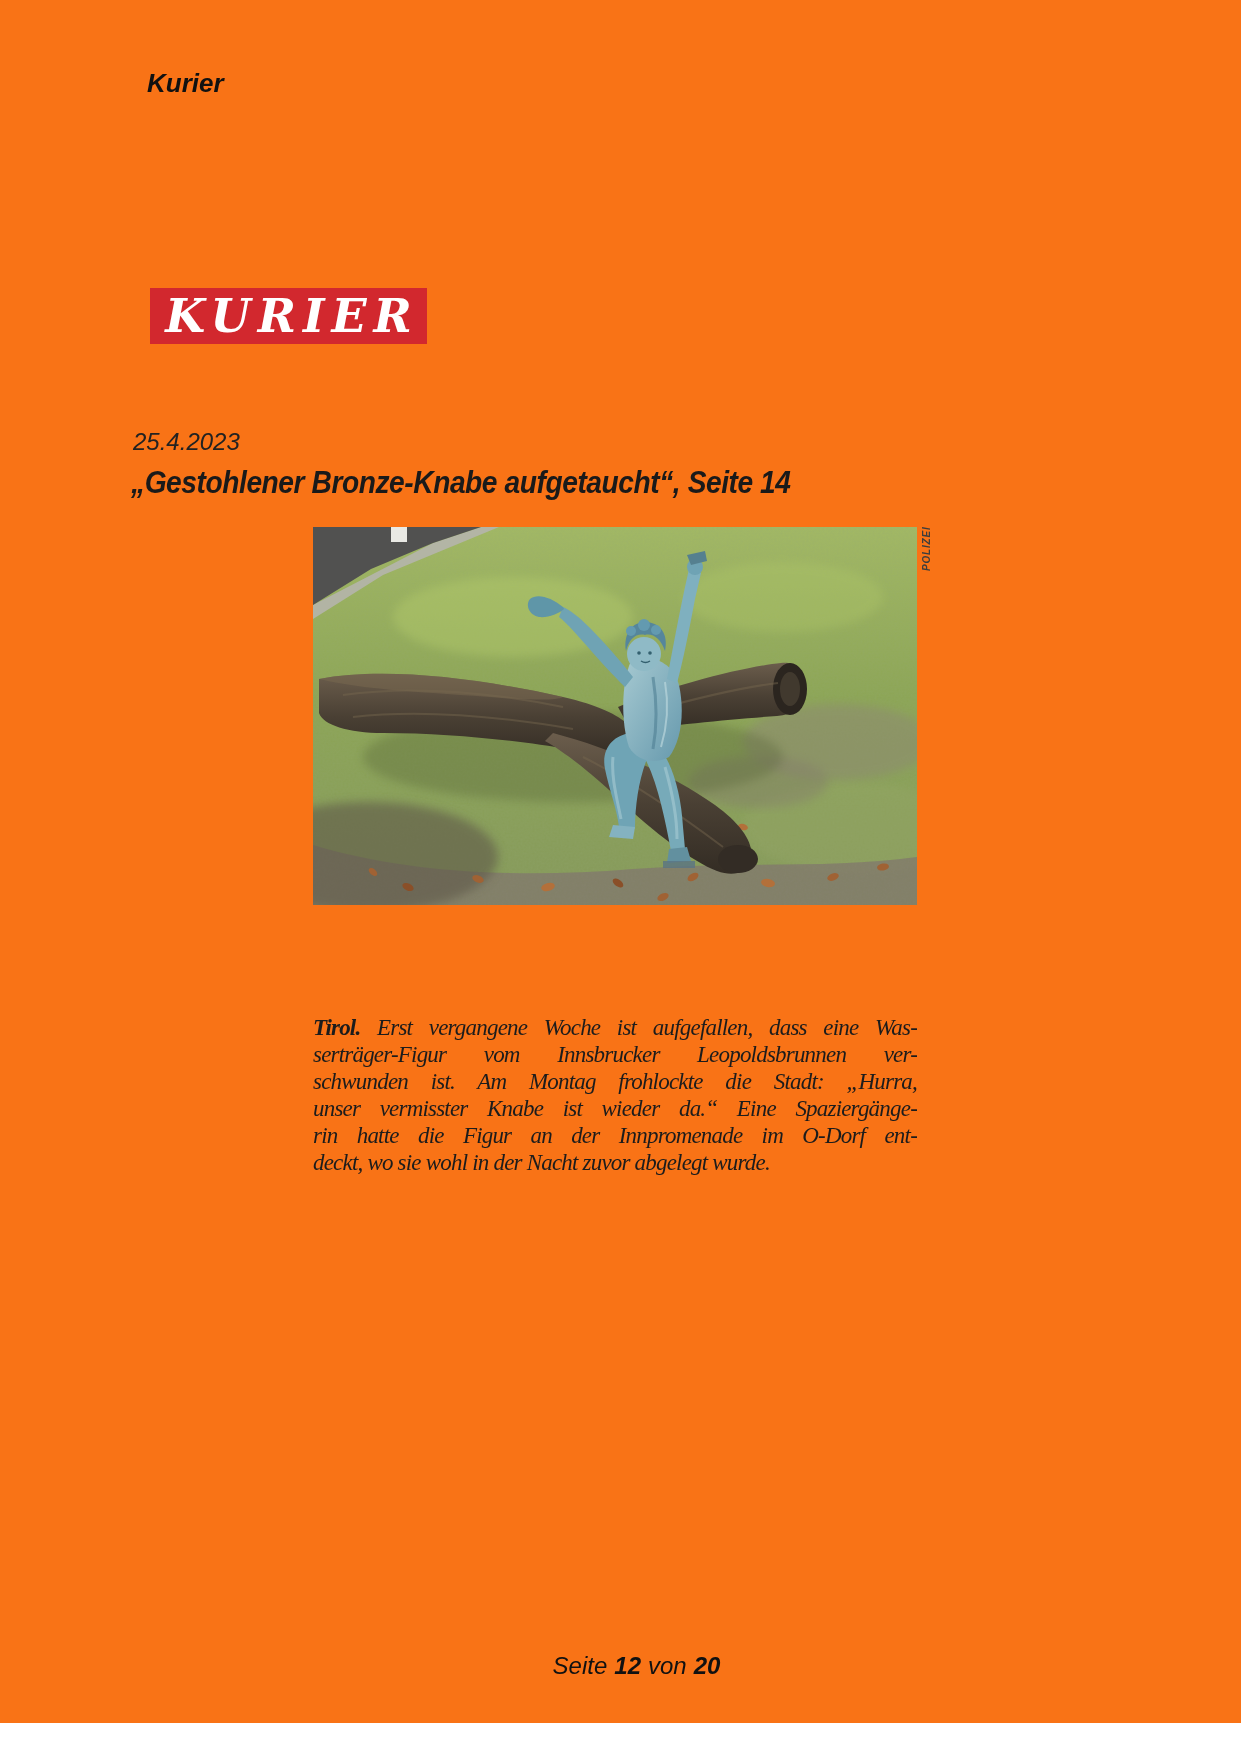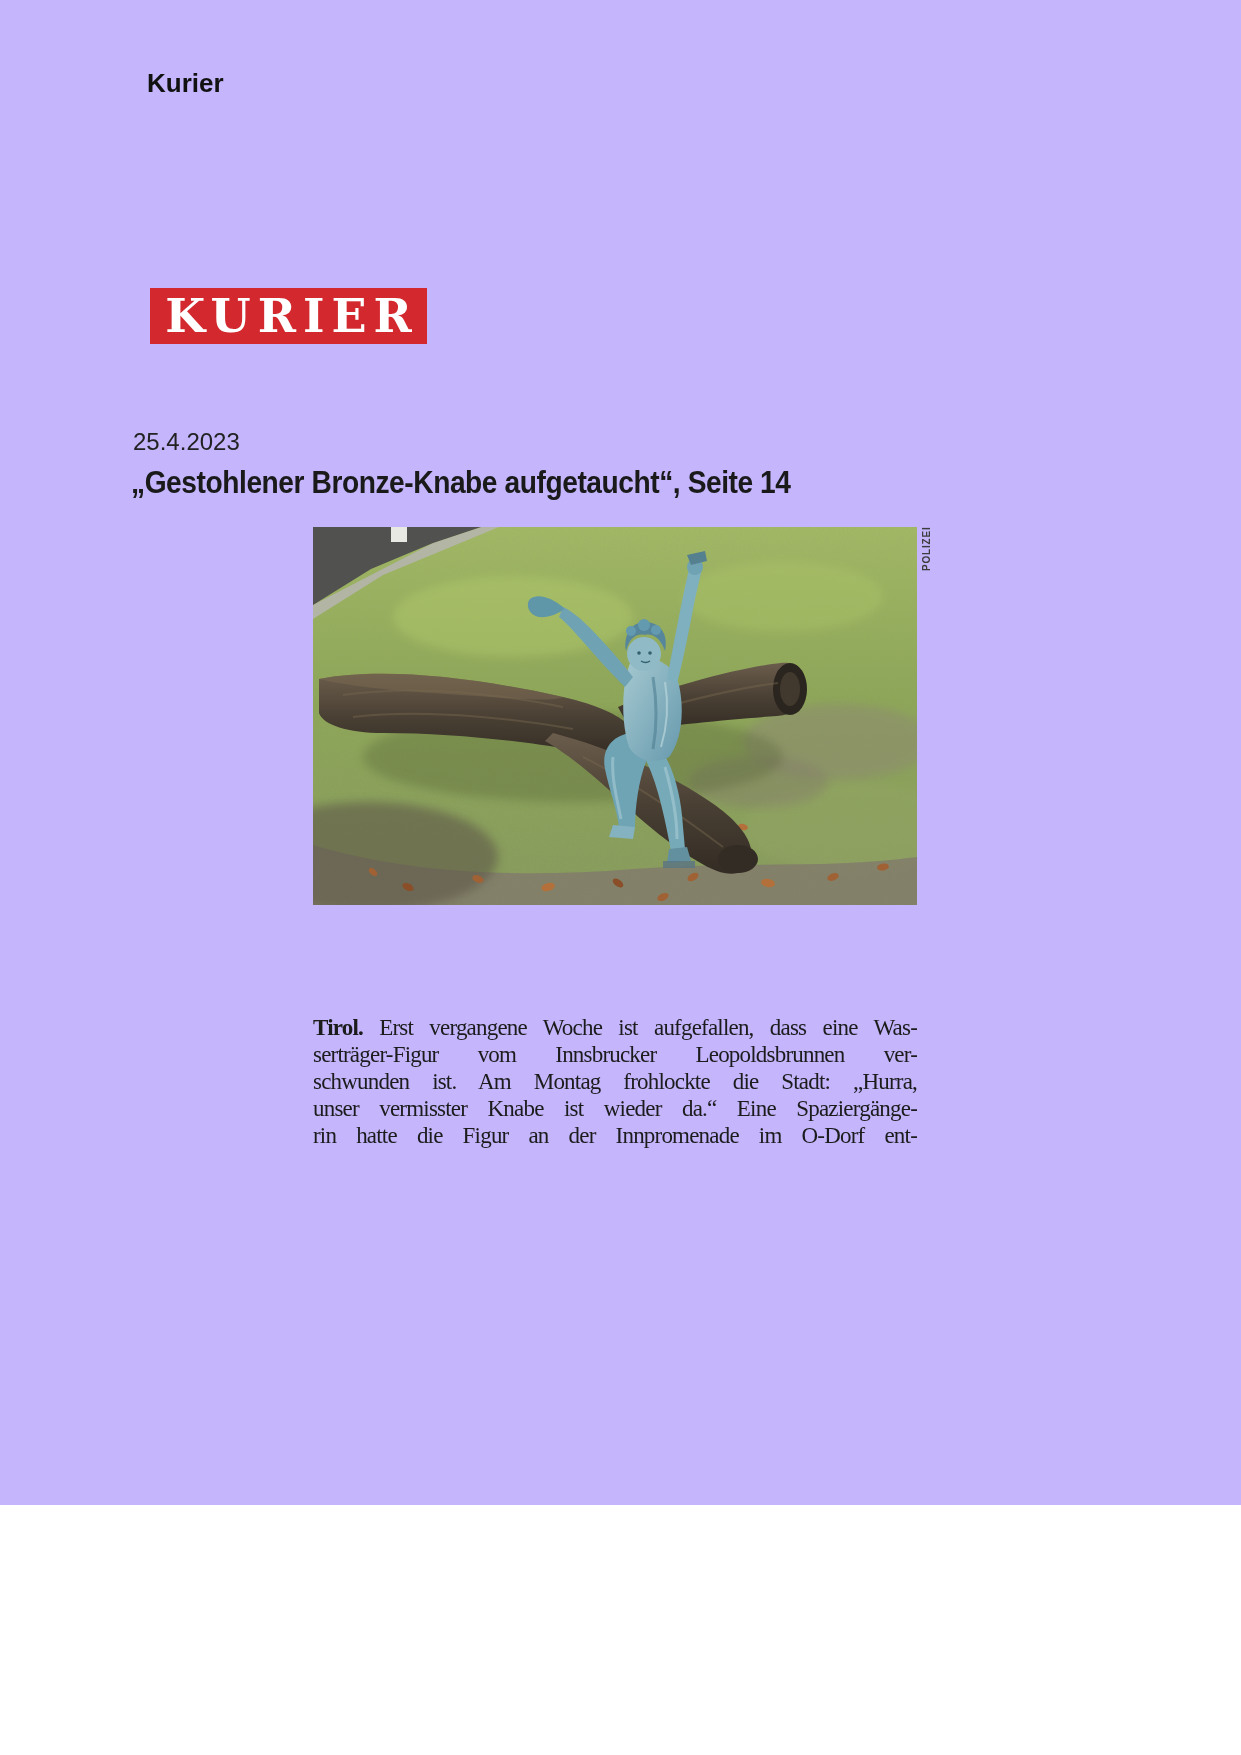--- a/index.html
+++ b/index.html
@@ -2,23 +2,24 @@
 <html lang="de"><head>
 <meta charset="utf-8">
 <style>
   * { margin: 0; padding: 0; box-sizing: border-box; }
   html, body { background: #ffffff; }
   body { font-family: "Liberation Sans", sans-serif; color: #1a1a1a; }
 
   .page {
     position: relative;
     width: 1241px;
-    height: 1505px;
-    background: #c4b5fd;
+    height: 1723px;
+    background: #f97316;
     overflow: hidden;
+    font-style: italic;
   }
 
   .doc-source {
     position: absolute;
     left: 147px; top: 68px;
     font-size: 26px;
     font-weight: 700;
     color: #111;
   }
 
@@ -281,20 +282,21 @@
   <div class="photo-credit">POLIZEI</div>
 
 
 
   <div class="article-body">
     <div class="bline"><span class="lead">Tirol.</span> <span>Erst vergangene Woche ist aufgefallen, dass eine Was-</span></div>
     <div class="bline">serträger-Figur vom Innsbrucker Leopoldsbrunnen ver-</div>
     <div class="bline">schwunden ist. Am Montag frohlockte die Stadt: „Hurra,</div>
     <div class="bline">unser vermisster Knabe ist wieder da.“ Eine Spaziergänge-</div>
     <div class="bline">rin hatte die Figur an der Innpromenade im O-Dorf ent-</div>
+    <div class="bline last">deckt, wo sie wohl in der Nacht zuvor abgelegt wurde.</div>
   </div>
 
   <div class="page-footer">
     <span>Seite</span>
     <span class="num">12</span>
     <span>von</span>
     <span class="num">20</span>
   </div>
 
 </div>

